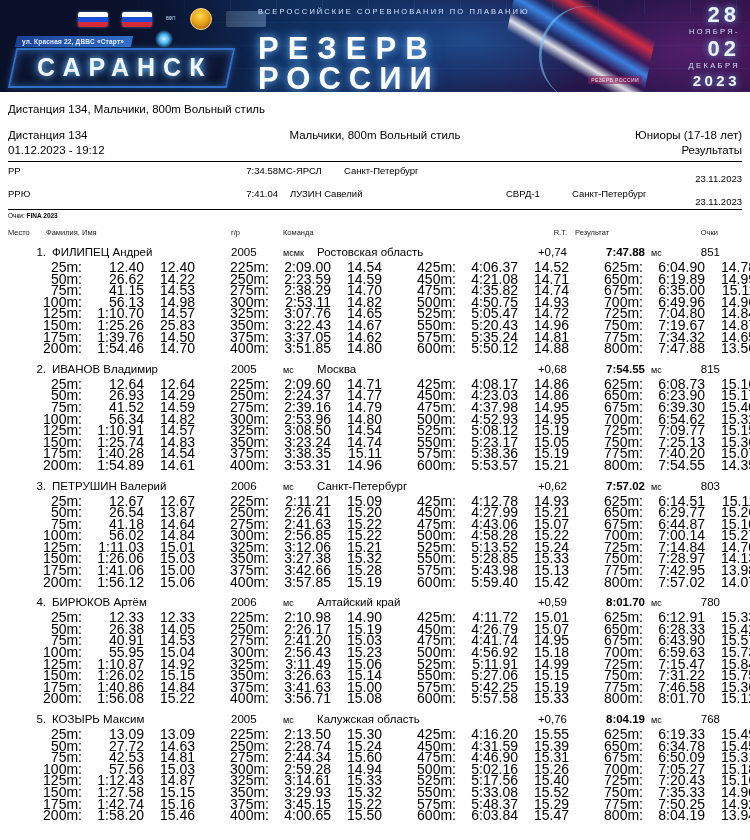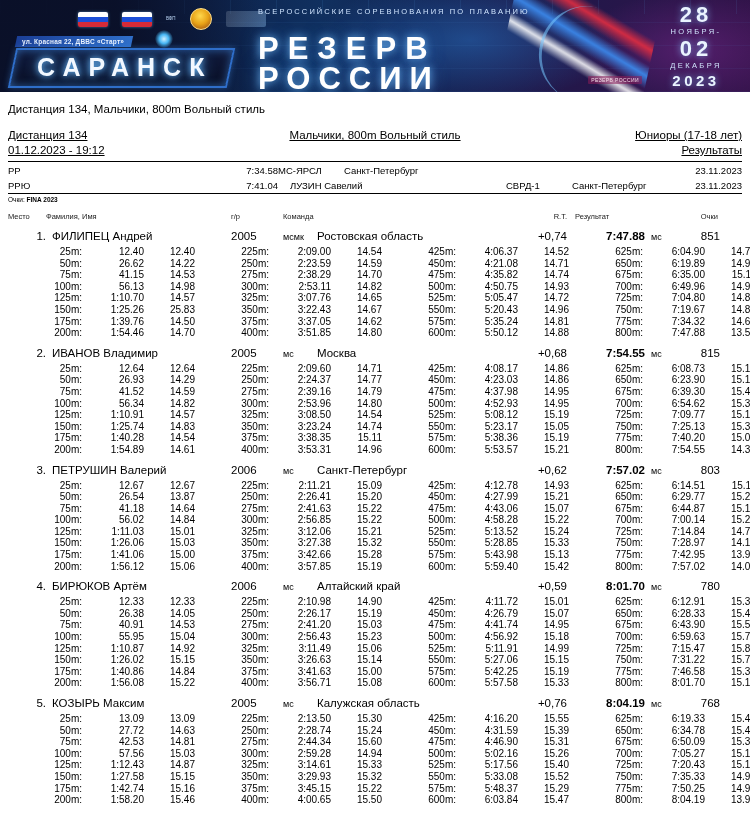--- a/index.html
+++ b/index.html
@@ -132,21 +132,21 @@
     font-weight: bold;
     letter-spacing: 9px;
     line-height: 30px;
     font-size: 31px;
     text-shadow: 0 0 8px rgba(120,195,255,.85), 0 0 18px rgba(60,140,235,.6);
     white-space: nowrap;
   }
   .comp-title .l2 { display: block; letter-spacing: 8px; }
   .dates {
     position: absolute; right: 10px; top: 4px;
-    width: 88px; text-align: center; color: #eaf4ff;
+    width: 88px; text-align: right; color: #eaf4ff;
   }
   .dates .big {
     font-size: 22px; font-weight: bold; letter-spacing: 4px; line-height: 22px;
     text-shadow: 0 0 7px rgba(130,200,255,.8);
   }
   .dates .small {
     font-size: 7.5px; letter-spacing: 2.4px; line-height: 12px; color: #cfe2fb;
   }
   .dates .yr {
     font-size: 15px; font-weight: bold; letter-spacing: 3.5px; line-height: 18px;
@@ -165,41 +165,40 @@
   .doc-heading {
     font-size: 11.5px;
     padding: 11px 0 13px 0;
   }
 
   .meta-row {
     display: flex;
     align-items: baseline;
     font-size: 11.5px;
     line-height: 15px;
-    text-decoration: underline;
   }
   .meta-left   { width: 230px; }
   .meta-center { flex: 1; text-align: center; }
   .meta-right  { width: 230px; text-align: right; }
 
   .rule { border-bottom: 1.3px solid #000; margin-top: 3px; }
   .rule-thin { border-bottom: 1px solid #000; margin-top: 1px; }
 
   .record-row {
     display: flex;
     font-size: 9.5px;
     line-height: 13px;
     padding-top: 2px;
   }
   .rec-code  { width: 218px; }
   .rec-time  { width: 52px; text-align: right; }
   .rec-name  { width: 216px; padding-left: 12px; }
   .rec-club  { width: 66px; }
   .rec-city  { width: 110px; }
-  .rec-date  { flex: 1; text-align: right; }
+  .rec-date  { flex: 1; text-align: right; margin-top: 8px; }
 
   .points-note {
     font-size: 6.5px;
     padding: 2px 0 3px 0;
     font-weight: bold;
   }
   .points-note .lbl { font-weight: normal; }
 
   .col-head {
     display: flex;
@@ -228,21 +227,21 @@
   .ah-name  { width: 179px; }
   .ah-yob   { width: 52px; }
   .ah-club  { width: 34px; font-size: 9px; }
   .ah-team  { width: 182px; }
   .ah-rt    { width: 68px; text-align: right; }
   .ah-res   { width: 78px; text-align: right; font-weight: bold; }
   .ah-mc    { width: 34px; font-size: 9px; padding-left: 6px; }
   .ah-pts   { flex: 1; text-align: right; padding-right: 22px; }
 
   .splits {
-    font-size: 10px;
+    font-size: 14px;
     line-height: 11.6px;
   }
   .split-row { display: flex; }
   .sp-group {
     width: 187px;
     display: flex;
   }
   .sp-lbl  { width: 74px; text-align: right; }
   .sp-time { width: 62px; text-align: right; }
   .sp-diff { width: 51px; text-align: right; }

